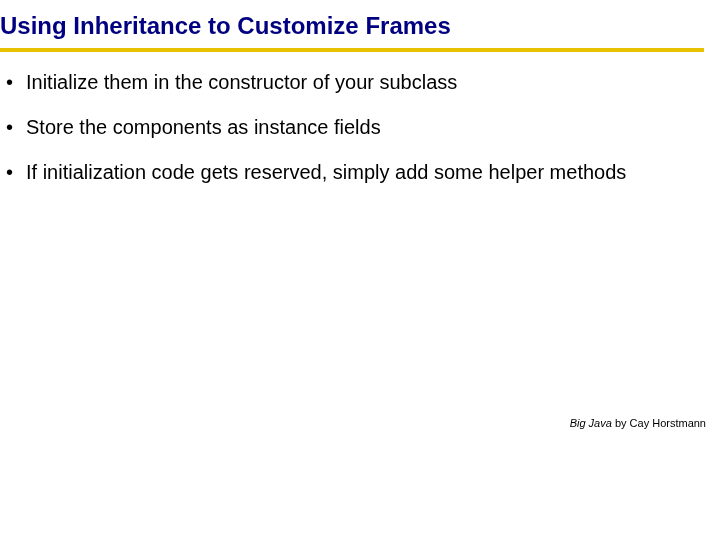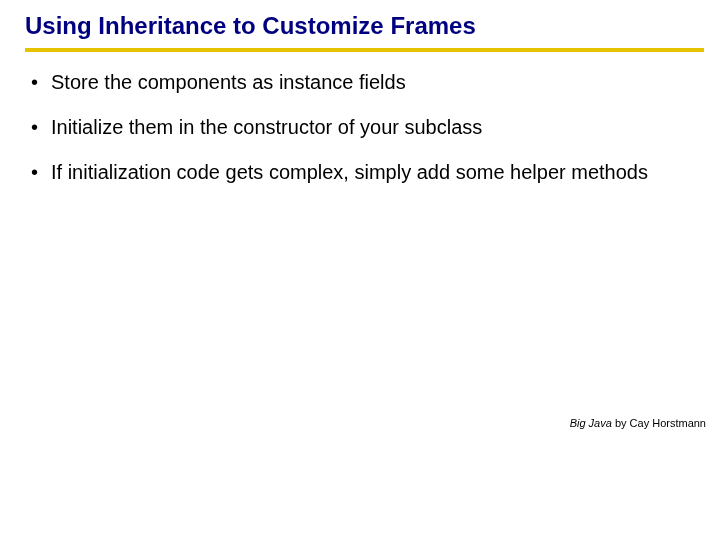--- a/index.html
+++ b/index.html
@@ -1,21 +1,21 @@
 <!DOCTYPE html>
 <html><head>
 <meta charset="utf-8">
 <style>
   * { margin: 0; padding: 0; box-sizing: border-box; }
   html, body { width: 720px; height: 540px; background: #fff; font-family: Arial, Helvetica, sans-serif; color: #000; }
   .slide {
     width: 720px;
     height: 444px;
     position: relative;
-    padding: 12px 16px 0 25px;
+    padding: 12px 16px 0 0;
   }
   .title {
     font-size: 24px;
     font-weight: bold;
     color: #000080;
     padding-bottom: 6px;
   }
   .underline {
     height: 4px;
     background: #e6c200;
@@ -56,27 +56,27 @@
 </style>
 </head>
 <body>
 
 <div class="slide">
   <div class="title">Using Inheritance to Customize Frames</div>
   <div class="underline"></div>
 
   <ul class="bullets">
     <li>
+      <span>Initialize them in the constructor of your subclass</span>
+    </li>
+    <li>
       <span>Store the components as instance fields</span>
     </li>
     <li>
-      <span>Initialize them in the constructor of your subclass</span>
-    </li>
-    <li>
-      <span>If initialization code gets complex, simply add some helper methods</span>
+      <span>If initialization code gets reserved, simply add some helper methods</span>
     </li>
   </ul>
 
   <div class="footer">
     <div>
       <span class="book">Big Java</span><span> by Cay Horstmann</span>
     </div>
   </div>
 </div>
 

